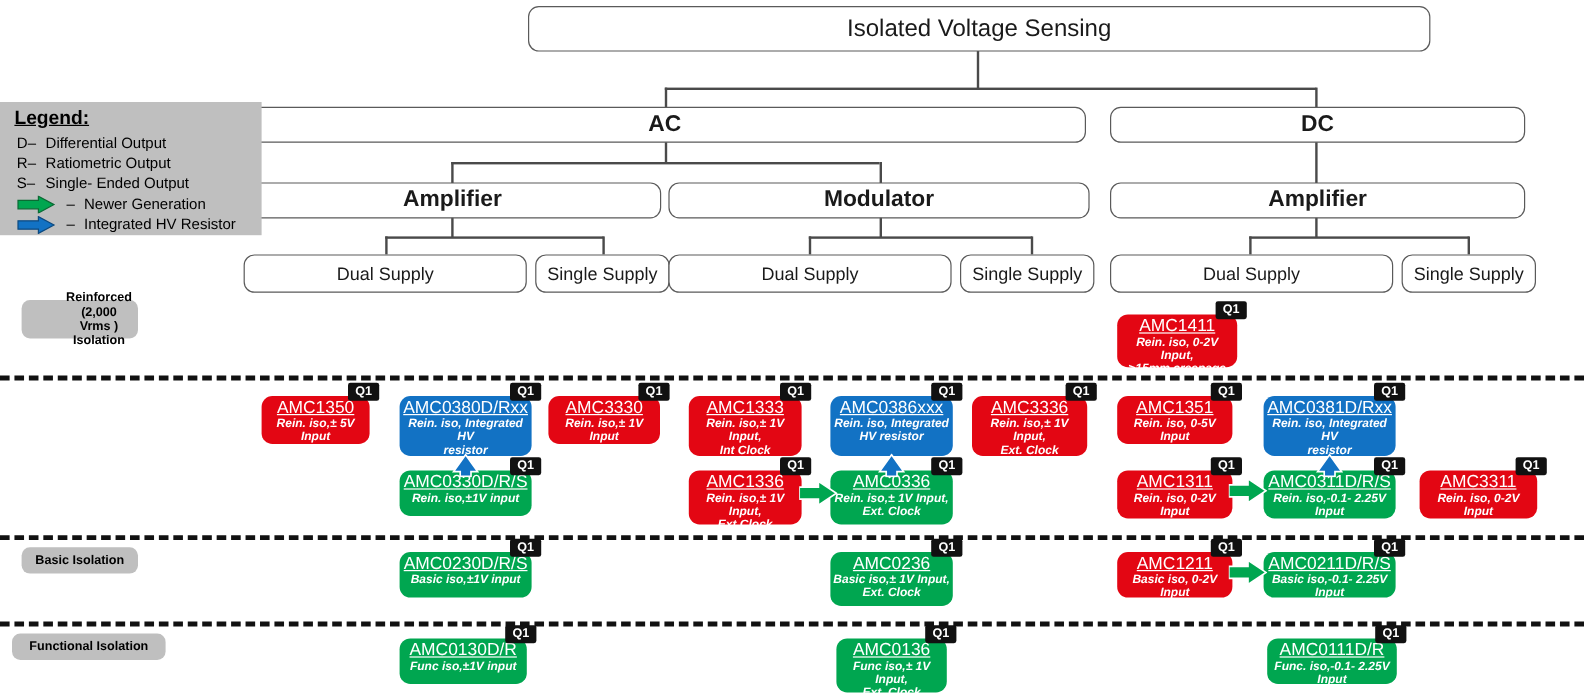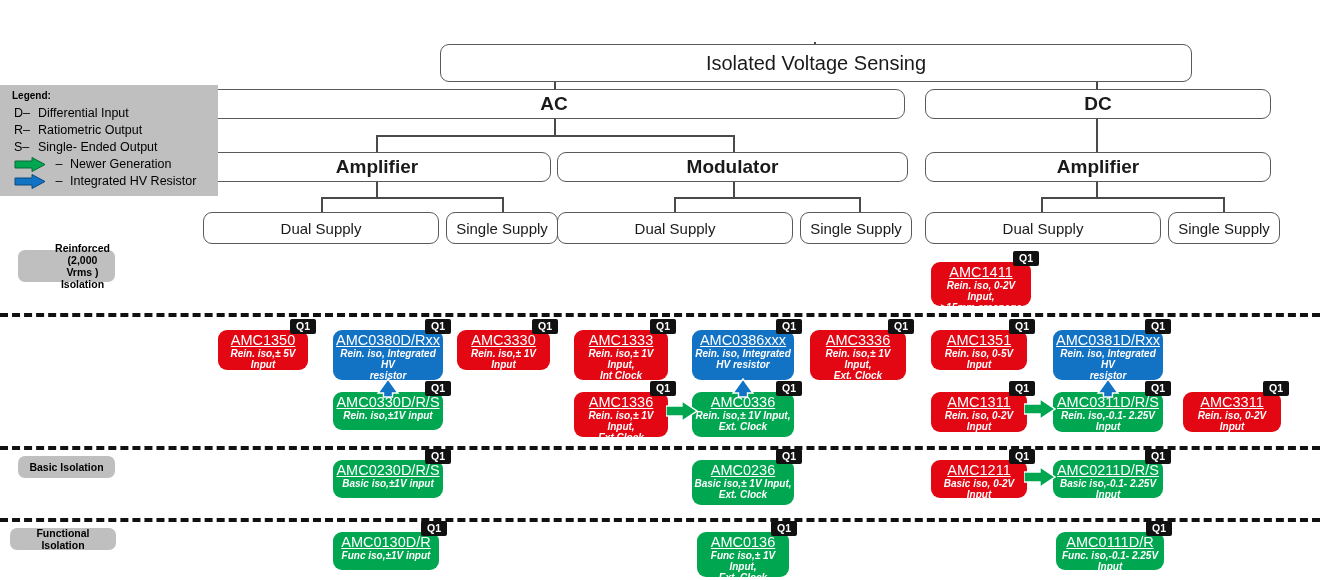--- a/index.html
+++ b/index.html
@@ -17,21 +17,21 @@
   .tbox{
     position:absolute;
     border:1.5px solid #5a5a5a;
     border-radius:9px;
     background:#fff;
     display:flex; align-items:center; justify-content:center;
     color:#1a1a1a;
     white-space:nowrap;
     z-index:4;
   }
-  .tbox.big   { font-size:20px;margin-top:39px; }
+  .tbox.big   { font-size:20px; }
   .tbox.mid   { font-size:19px;font-weight:bold; }
   .tbox.small { font-size:15px;align-items:center; }
 
   
   .ln{ position:absolute; background:#4a4a4a; z-index:2; }
   .lnv{ width:1.5px; }
   .lnh{ height:1.5px; }
 
   
   .dash{
@@ -43,21 +43,21 @@
   
   #legend{
     position:absolute; left:0; top:85px; width:218px; height:111px;
     background:#bfbfbf;
     z-index:6;
     padding:6px 0 0 10px;
     font-size:12.5px; color:#000;
     line-height:1.0;
   }
   #legend .ltitle{
-    font-weight:bold; font-size:10px; 
+    font-weight:bold; font-size:16px; text-decoration:underline;
     margin:0 0 4px 2px;
   }
   .lrow{ display:flex; align-items:center; height:17px; margin-left:4px; }
   .lkey{ width:24px; flex:0 0 24px; }
   .ldesc{ }
   .lgarrow{ width:34px; flex:0 0 34px; display:flex; align-items:center; }
   .lgdash{ width:22px; flex:0 0 22px; text-align:center; }
 
   
   .pill{
@@ -190,21 +190,21 @@
   </div>
   <div class="tbox small" style="left:1168px; top:212px; width:112px; height:32px;">
     <span>Single Supply</span>
   </div>
 
   <div id="legend">
     <div class="ltitle">Legend:</div>
 
     <div class="lrow">
       <span class="lkey">D–</span>
-      <span class="ldesc">Differential Input</span>
+      <span class="ldesc">Differential Output</span>
     </div>
     <div class="lrow">
       <span class="lkey">R–</span>
       <span class="ldesc">Ratiometric Output</span>
     </div>
     <div class="lrow">
       <span class="lkey">S–</span>
       <span class="ldesc">Single- Ended Output</span>
     </div>
 
@@ -227,21 +227,21 @@
       <span class="ldesc">Integrated HV Resistor</span>
     </div>
   </div>
 
   <div class="dash" style="top:313px;"></div>
   <div class="dash" style="top:446px;"></div>
   <div class="dash" style="top:518px;"></div>
 
   <div class="pill" style="left:18px; top:250px; width:97px; height:32px;padding-left:36px;">Reinforced (2,000 Vrms ) Isolation</div>
   <div class="pill" style="left:18px; top:456px; width:97px; height:22px;">Basic Isolation</div>
-  <div class="pill" style="left:10px; top:528px; width:106px; height:22px;">Functional Isolation</div>
+  <div class="pill" style="left:10px; top:528px; width:128px; height:22px;">Functional Isolation</div>
 
   <div class="part red" style="left:931px; top:262px; width:100px; height:44px;">
     <span class="q1">Q1</span>
     <span class="pname">AMC1411</span>
     <span class="pdesc">Rein. iso, 0-2V Input,
 &gt;15mm creepage</span>
   </div>
 
   <div class="part red" style="left:218px; top:330px; width:90px; height:40px;">
     <span class="q1">Q1</span>

